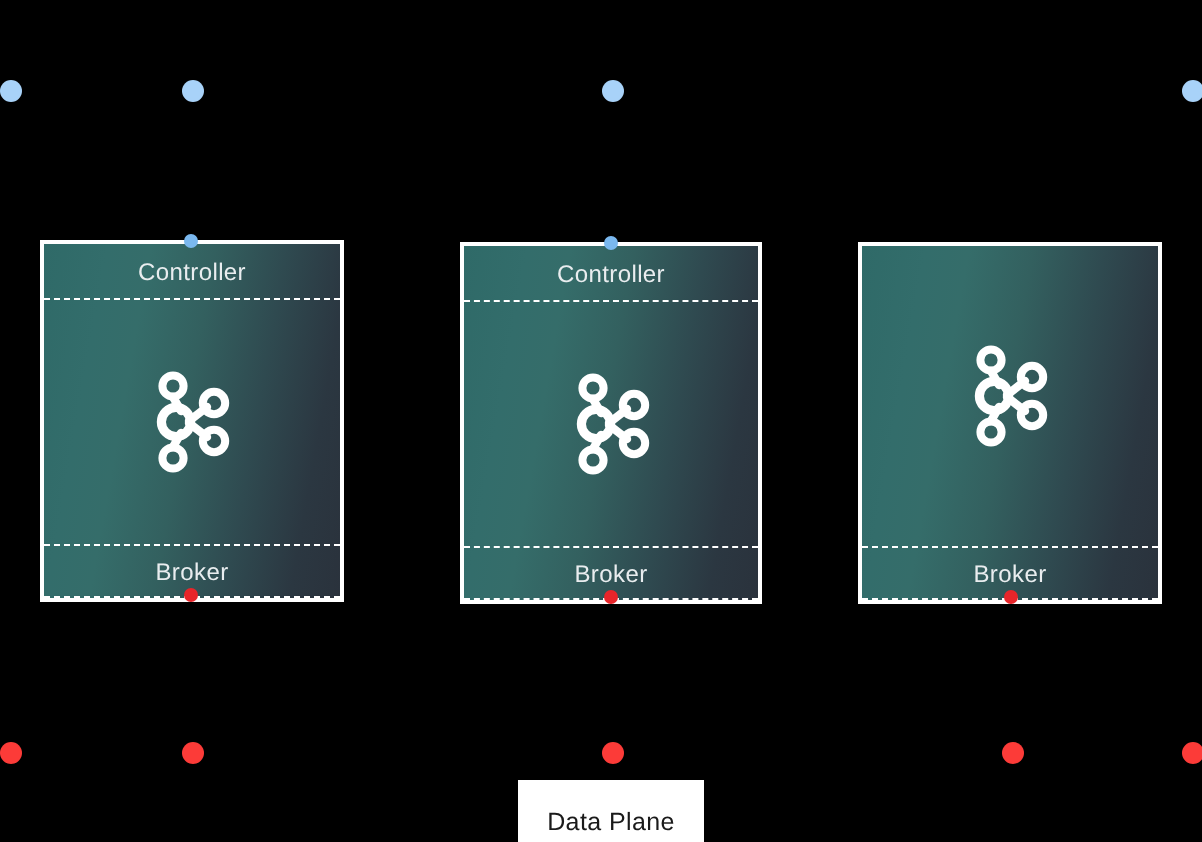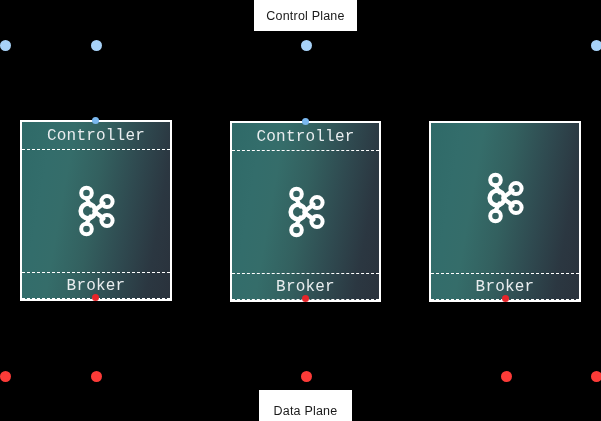--- a/index.html
+++ b/index.html
@@ -102,22 +102,22 @@
     flex: 1 1 auto;
     display: flex;
     align-items: center;
     justify-content: center;
   }
   .section-broker {
     height: 27px;
   }
   .section-label {
     color: #e9edef;
-    font-size: 16px;
-    font-family: Liberation Mono, monospace;
+    font-size: 12px;
+    font-family: Liberation Sans, sans-serif;
     letter-spacing: 0.2px;
     white-space: nowrap;
   }
   .dash-line {
     position: absolute;
     left: 0;
     right: 0;
     height: 0;
     border-top: 1px dashed #ffffff;
   }
@@ -130,23 +130,20 @@
     width: 46px;
     height: 54px;
     display: block;
   }
 </style>
 </head>
 <body>
 
 <div id="canvas">
 
-  <div id="control-plane-label" class="plane-label">
-    <span>Control Plane</span>
-  </div>
 
   <div id="control-dots-row">
       <div class="dot dot-blue" style="left: 0px; top: 40px;"></div>
       <div class="dot dot-blue" style="left: 91px; top: 40px;"></div>
       <div class="dot dot-blue" style="left: 301px; top: 40px;"></div>
       <div class="dot dot-blue" style="left: 591px; top: 40px;"></div>
     </div>
 
   <div id="nodes-layer">
       <div class="node-card" style="left: 20px; top: 120px; width: 152px; height: 181px;">

